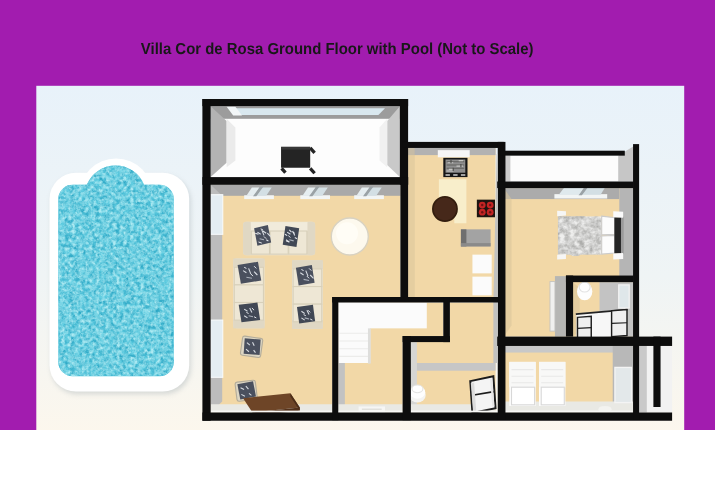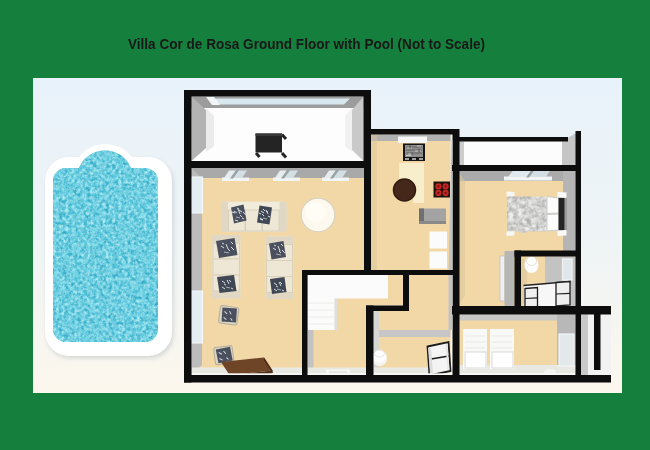--- a/index.html
+++ b/index.html
@@ -1,16 +1,16 @@
 <!DOCTYPE html>
 <html><head>
 <meta charset="utf-8">
 <style>
 html,body{margin:0;padding:0;background:#ffffff;}
-#page{position:relative;width:650px;height:450px;background:#15803d;overflow:hidden;font-family:"Liberation Sans",sans-serif;}
+#page{position:relative;width:650px;height:391px;background:#a21caf;overflow:hidden;font-family:"Liberation Sans",sans-serif;}
 </style>
 </head>
 <body>
 <div id="page">
 <svg width="650" height="450" viewBox="0 0 650 450" xmlns="http://www.w3.org/2000/svg">
 <defs>
 <linearGradient id="panelg" x1="0" y1="0" x2="0" y2="1">
 <stop offset="0" stop-color="#e8f2fa"></stop>
 <stop offset="0.55" stop-color="#eff4f5"></stop>
 <stop offset="1" stop-color="#fcf7ed"></stop>

